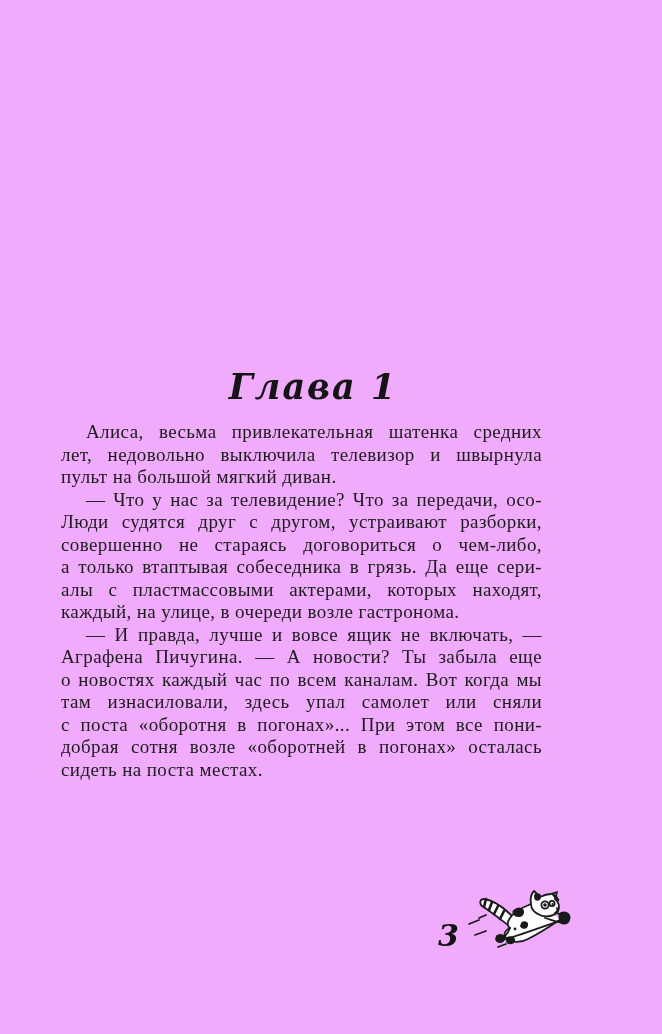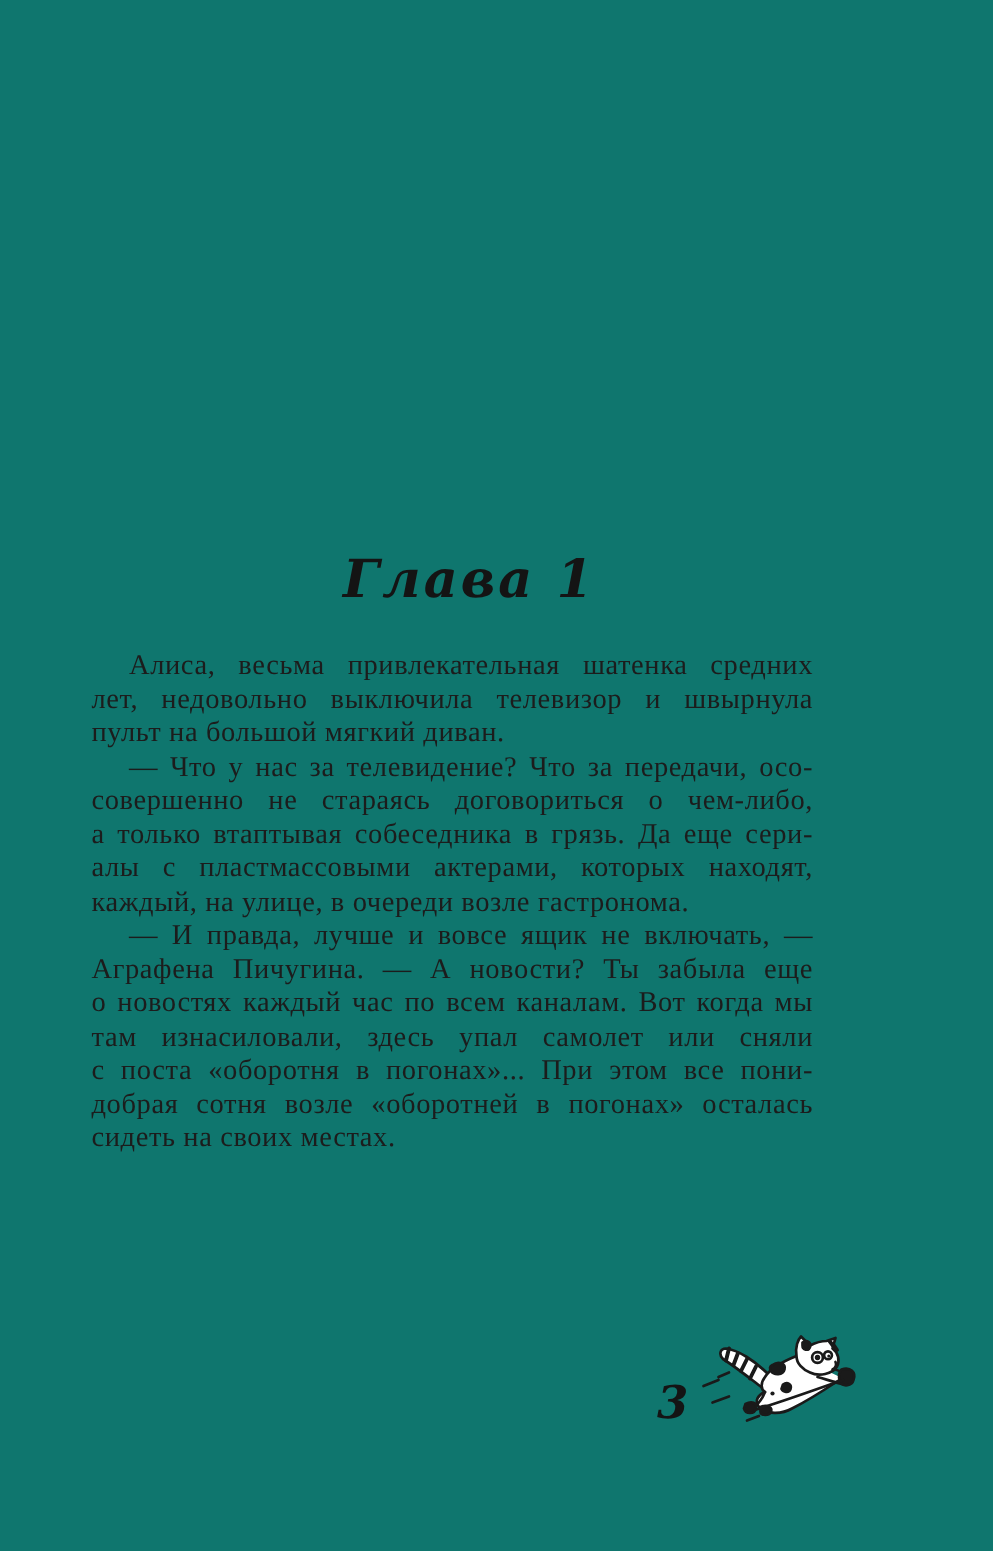--- a/index.html
+++ b/index.html
@@ -1,21 +1,21 @@
 <!DOCTYPE html>
 <html lang="ru"><head>
 <meta charset="utf-8">
 <style>
   html, body { margin: 0; padding: 0; background: #e8e8e8; }
   .book-page {
     position: relative;
     width: 662px;
     height: 1034px;
     margin: 0 auto;
-    background: #0f766e;
+    background: #f0abfc;
     overflow: hidden;
     color: #1c1c1c;
   }
   .chapter-title {
     position: absolute;
     top: 366px;
     left: 0;
     width: 662px;
     margin: 0;
     text-align: center;
@@ -23,21 +23,21 @@
     font-family: "DejaVu Serif", "Liberation Serif", serif;
     font-style: italic;
     font-weight: 700;
     font-size: 35px;
     letter-spacing: 2px;
     color: #141414;
   }
   .text-block {
     position: absolute;
     left: 61px;
-    top: 433px;
+    top: 421px;
     width: 481px;
     font-family: "Liberation Serif", "DejaVu Serif", serif;
     font-size: 19px;
     line-height: 22.5px;
     letter-spacing: 0.4px;
     color: #1c1c1c;
   }
   .text-line {
     text-align: justify;
     text-align-last: justify;
@@ -71,31 +71,32 @@
 
 <div class="book-page">
 
   <h1 class="chapter-title">Глава 1</h1>
 
   <div class="text-block" id="text-block">
       <div class="text-line first">Алиса, весьма привлекательная шатенка средних</div>
       <div class="text-line">лет, недовольно выключила телевизор и швырнула</div>
       <div class="text-line last">пульт на большой мягкий диван.</div>
       <div class="text-line first">— Что у нас за телевидение? Что за передачи, осо-</div>
+      <div class="text-line">Люди судятся друг с другом, устраивают разборки,</div>
       <div class="text-line">совершенно не стараясь договориться о чем-либо,</div>
       <div class="text-line">а только втаптывая собеседника в грязь. Да еще сери-</div>
       <div class="text-line">алы с пластмассовыми актерами, которых находят,</div>
       <div class="text-line last">каждый, на улице, в очереди возле гастронома.</div>
       <div class="text-line first">— И правда, лучше и вовсе ящик не включать, —</div>
       <div class="text-line">Аграфена Пичугина. — А новости? Ты забыла еще</div>
       <div class="text-line">о новостях каждый час по всем каналам. Вот когда мы</div>
       <div class="text-line">там изнасиловали, здесь упал самолет или сняли</div>
       <div class="text-line">с поста «оборотня в погонах»... При этом все пони-</div>
       <div class="text-line">добрая сотня возле «оборотней в погонах» осталась</div>
-      <div class="text-line last">сидеть на своих местах.</div>
+      <div class="text-line last">сидеть на поста местах.</div>
     </div>
 
   <span class="page-number">3</span>
 
   <svg class="cat-illustration" viewBox="0 0 110 68" aria-hidden="true">
     <g class="ink">
 
       <path d="M4,36 l10,-4 M14,30 l7,-3 M10,47 l11,-4 M33,59 l8,-3"></path>
 
       <path d="M47,28 C38,19 27,12 19,11 C15,11 14,15 17,18 C25,23 35,31 43,37" fill="#ffffff"></path>

